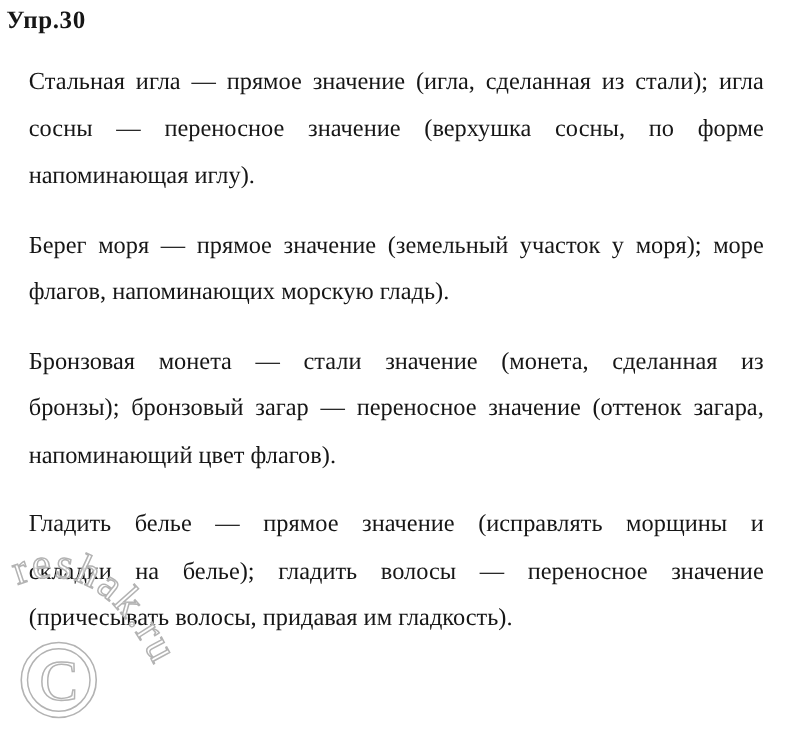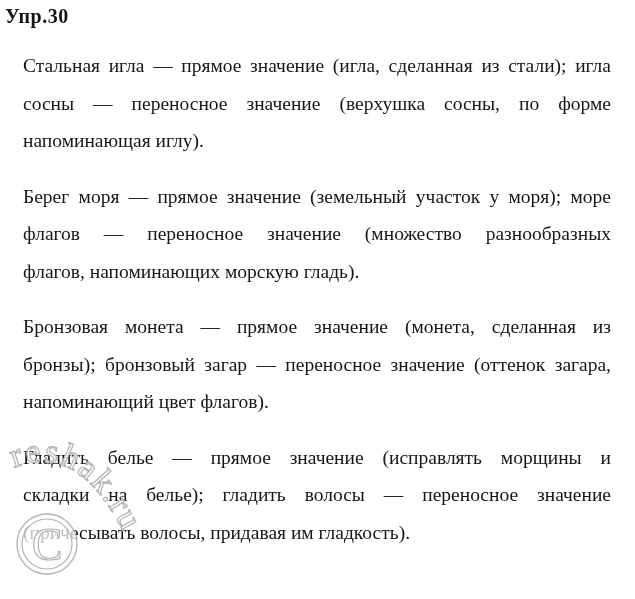--- a/index.html
+++ b/index.html
@@ -71,26 +71,25 @@
   <div class="content">
 
     <div class="para">
       <div class="line just">Стальная игла — прямое значение (игла, сделанная из стали); игла</div>
       <div class="line just">сосны — переносное значение (верхушка сосны, по форме</div>
       <div class="line just last">напоминающая иглу).</div>
     </div>
 
     <div class="para">
       <div class="line just">Берег моря — прямое значение (земельный участок у моря); море</div>
-      <div class="line just">флагов — переносное значение (множество разнообразных</div>
       <div class="line just last">флагов, напоминающих морскую гладь).</div>
     </div>
 
     <div class="para">
-      <div class="line just">Бронзовая монета — прямое значение (монета, сделанная из</div>
+      <div class="line just">Бронзовая монета — стали значение (монета, сделанная из</div>
       <div class="line just">бронзы); бронзовый загар — переносное значение (оттенок загара,</div>
       <div class="line just last">напоминающий цвет флагов).</div>
     </div>
 
 
     <div class="para">
       <div class="line just">Гладить белье — прямое значение (исправлять морщины и</div>
       <div class="line just">складки на белье); гладить волосы — переносное значение</div>
       <div class="line just last">(причесывать волосы, придавая им гладкость).</div>
     </div>

